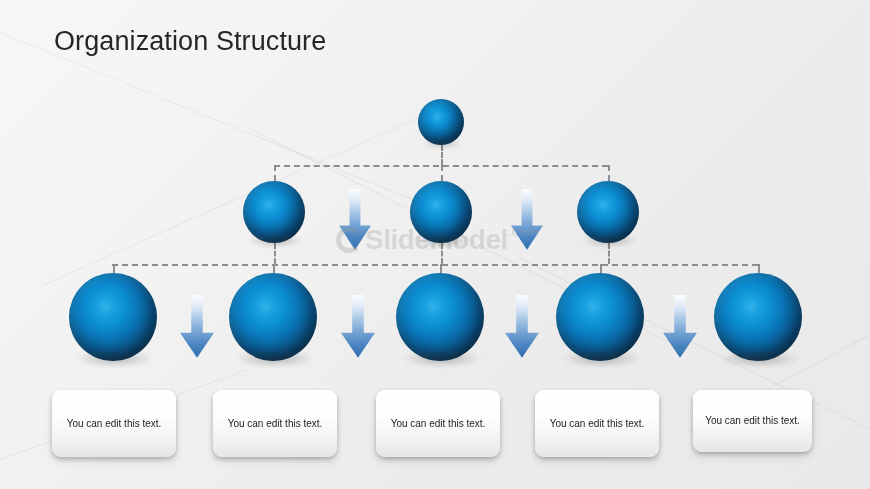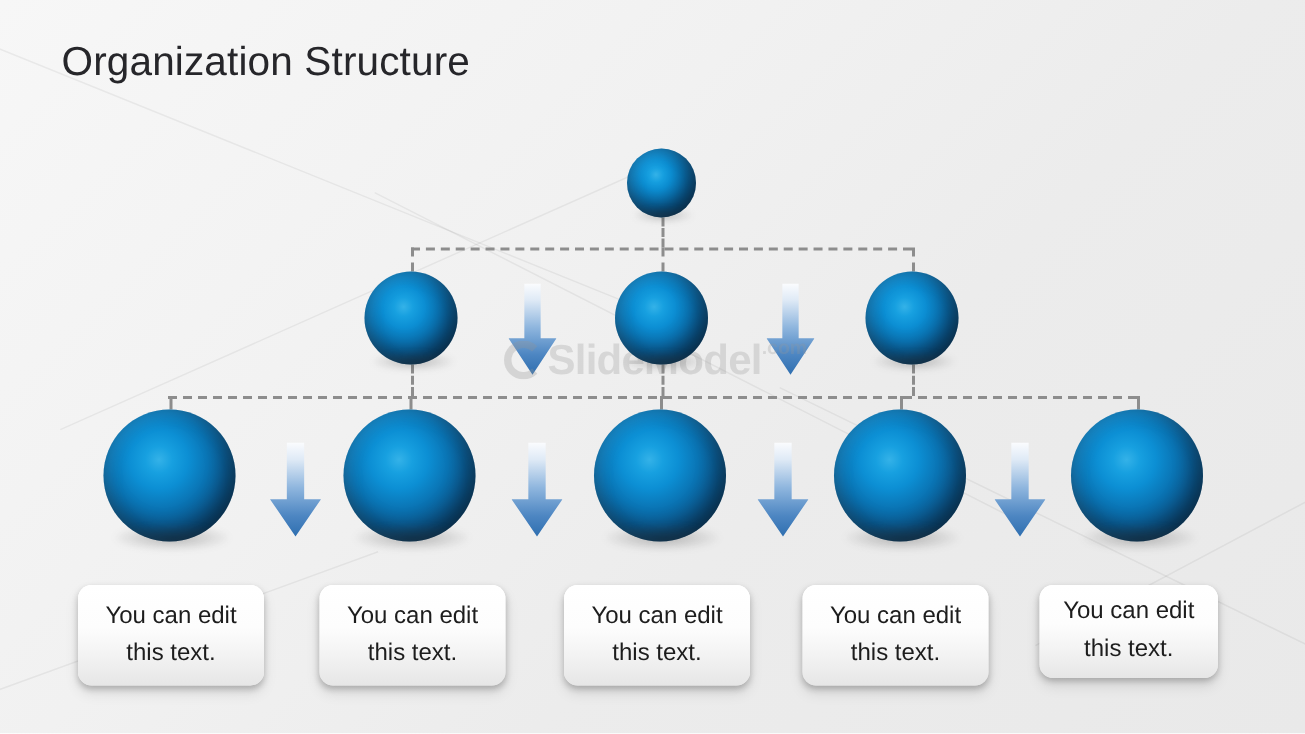--- a/index.html
+++ b/index.html
@@ -30,21 +30,21 @@
   .diag.d1 { left:-60px;  top:8px;    width:560px; transform:rotate(22deg); }
   .diag.d2 { left:250px;  top:128px;  width:480px; transform:rotate(27deg); }
   .diag.d3 { left:40px;   top:286px;  width:420px; transform:rotate(-24deg); }
   .diag.d4 { left:520px;  top:258px;  width:430px; transform:rotate(26deg); }
   .diag.d5 { left:690px;  top:430px;  width:300px; transform:rotate(-28deg); }
   .diag.d6 { left:-30px;  top:470px;  width:300px; transform:rotate(-20deg); }
 
   
   #title {
     position:absolute;
-    left:41px; top:26px;
+    left:54px; top:26px;
     font-size:27px;
     font-weight:400;
     color:#26262a;
     letter-spacing:0.1px;
     white-space:nowrap;
   }
 
   
   #watermark {
     position:absolute;
@@ -138,21 +138,21 @@
     background:linear-gradient(180deg, #ffffff 0%, #fdfdfd 42%, #f2f2f2 72%, #e6e6e6 100%);
     box-shadow:
       0 2px 4px rgba(0,0,0,0.22),
       0 5px 9px rgba(0,0,0,0.10),
       inset 0 1px 0 rgba(255,255,255,0.95);
     display:flex;
     align-items:center;
     justify-content:center;
     text-align:center;
     color:#1d1d1d;
-    font-size:16px;
+    font-size:10px;
     line-height:1.55;
     padding:4px 8px;
   }
 </style>
 </head>
 <body>
 
 <div id="slide">
 
   <div class="diag d1"></div>

